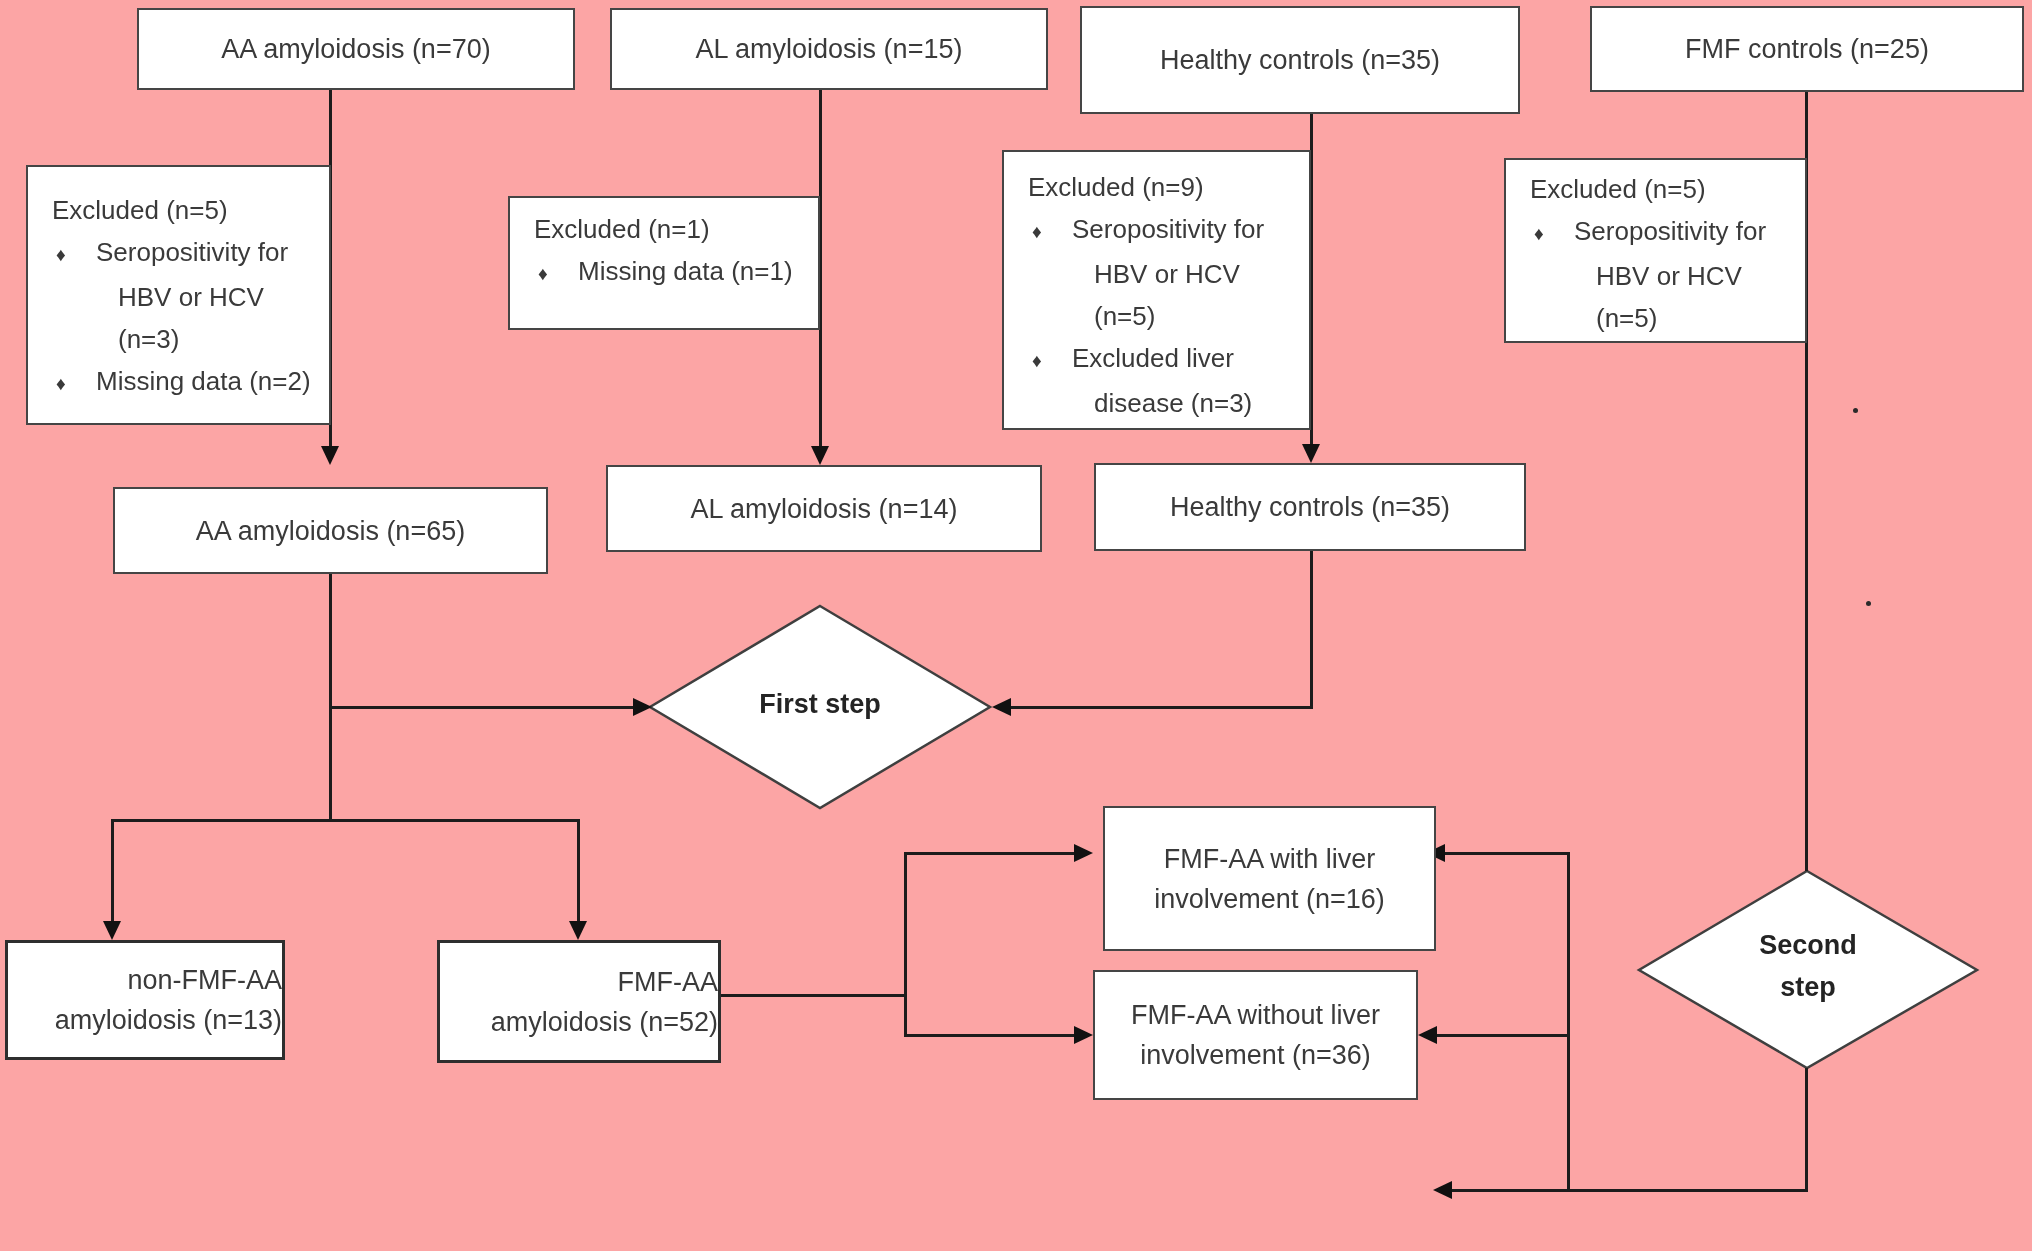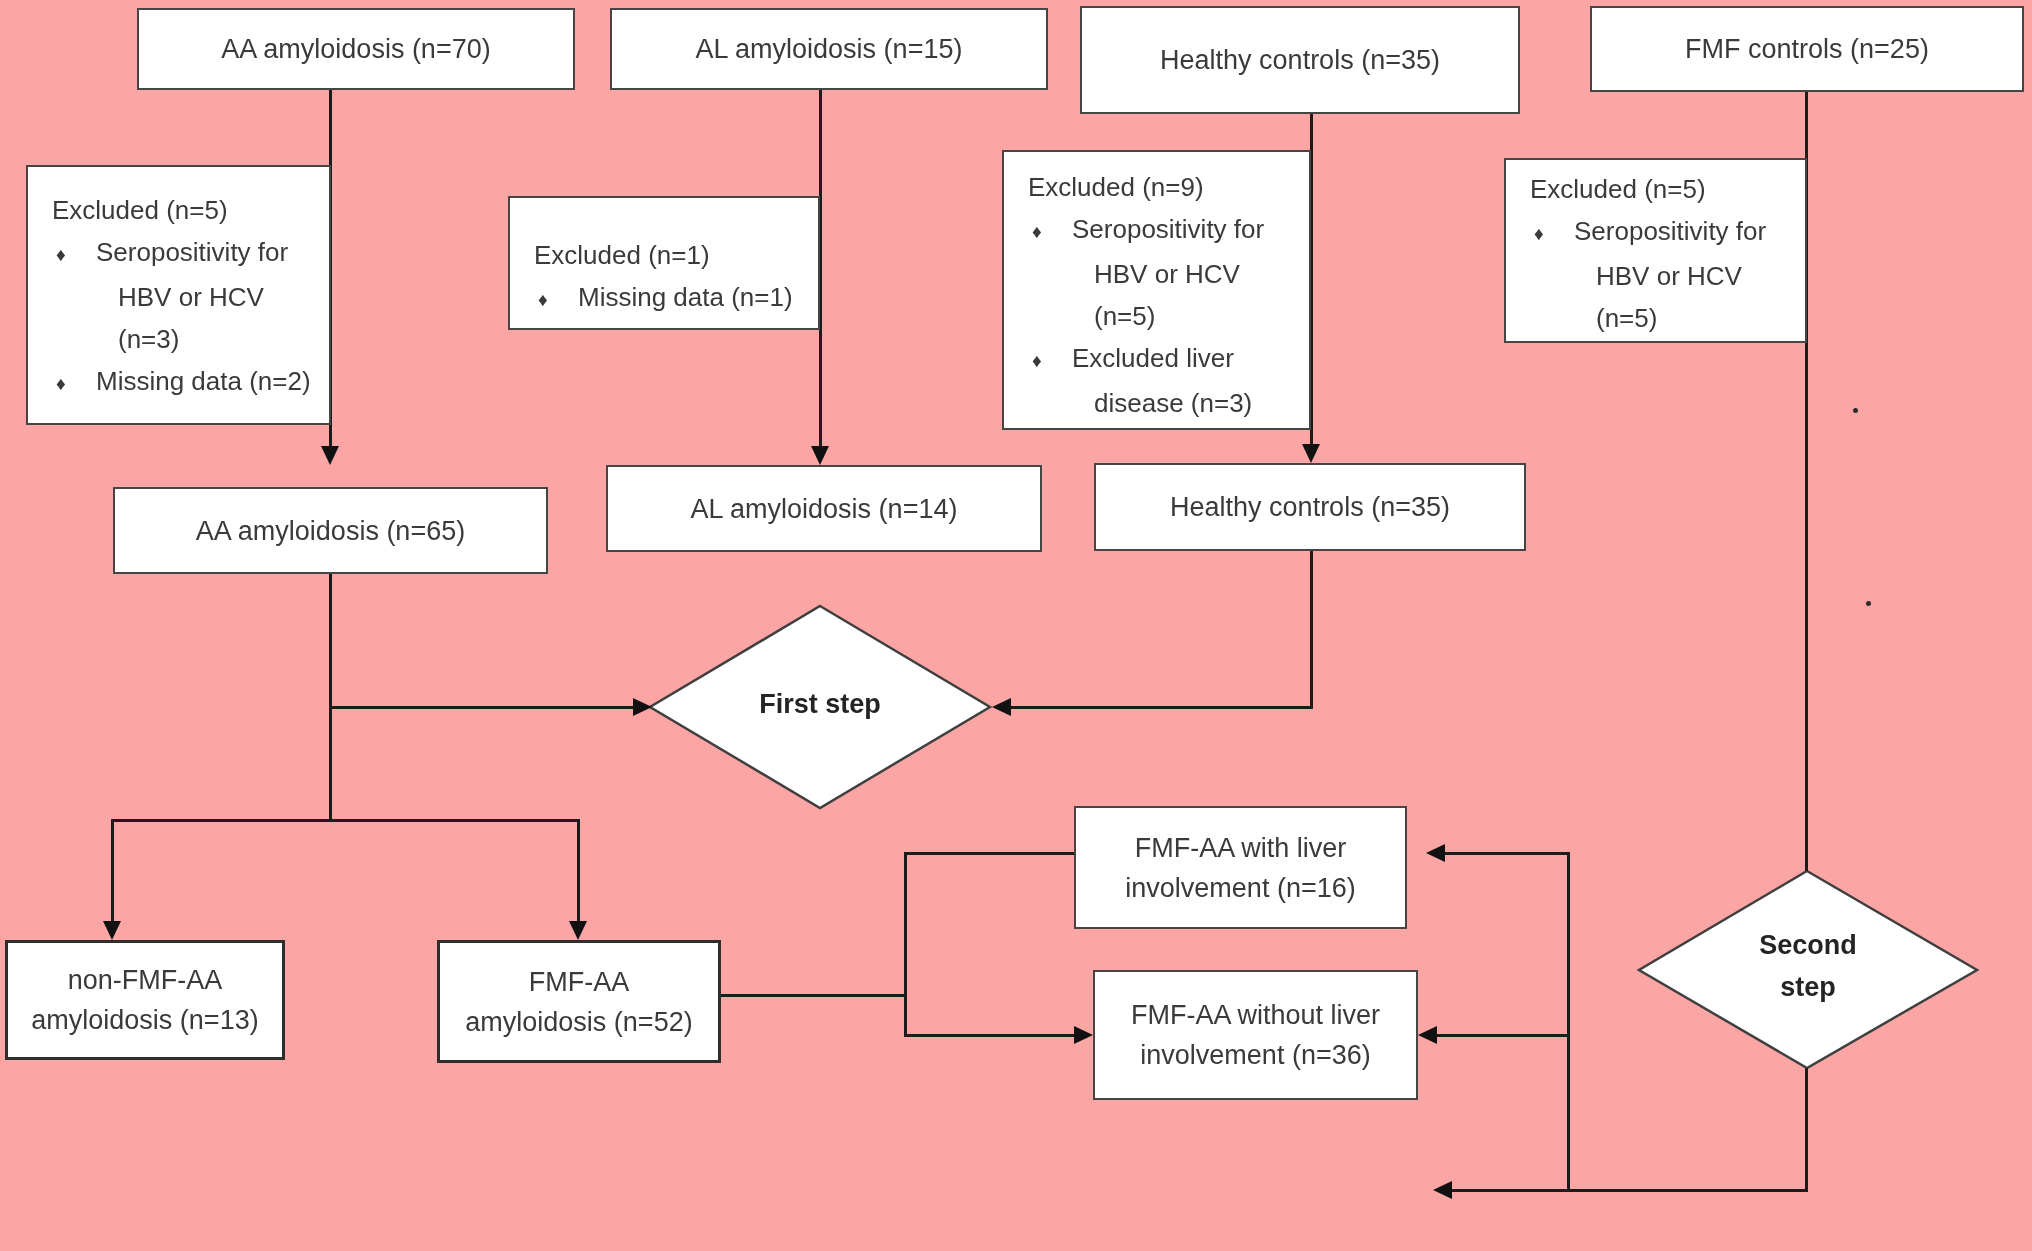--- a/index.html
+++ b/index.html
@@ -4,21 +4,21 @@
 <style>
   html,body{margin:0;padding:0;background:#ffffff;}
   body{width:2032px;height:1251px;position:relative;overflow:hidden;
        font-family:"Liberation Sans", sans-serif;}
   #stage{position:absolute;left:0;top:0;width:2032px;height:1251px;background:#fca5a5;}
   svg.diamond-layer{position:absolute;left:0;top:0;}
 
   .node{position:absolute;box-sizing:border-box;border:2px solid #454545;background:#ffffff;
         display:flex;flex-direction:column;align-items:center;justify-content:center;
         text-align:center;font-size:27px;line-height:40px;color:#3a3a3a;}
-  .node.thick{border-width:3px;border-color:#2e2e2e;}
+  .node.thick{border-width:3px;border-color:#2e2e2e;align-items:flex-end;}
 
   .excl{position:absolute;box-sizing:border-box;border:2px solid #454545;background:#ffffff;
         font-size:26px;line-height:42px;color:#3a3a3a;padding:22px 8px 0 24px;}
   .excl .b-row{display:flex;align-items:baseline;}
   .excl .bullet{width:40px;font-size:19px;flex:none;padding-left:4px;}
   .excl .b-cont{padding-left:66px;}
 
   .vline{position:absolute;width:3px;background:#1c1c1c;}
   .hline{position:absolute;height:3px;background:#1c1c1c;}
 
@@ -100,21 +100,21 @@
       <span>Seropositivity for</span>
     </div>
     <div class="b-cont">HBV or HCV</div>
     <div class="b-cont">(n=3)</div>
     <div class="b-row">
       <span class="bullet">♦</span>
       <span>Missing data (n=2)</span>
     </div>
   </div>
 
-  <div class="excl" style="left:508px;top:196px;width:312px;height:134px;padding-top:36px">
+  <div class="excl" style="left:508px;top:196px;width:312px;height:134px;padding-top:10px">
     <div>Excluded (n=1)</div>
     <div class="b-row">
       <span class="bullet">♦</span>
       <span>Missing data (n=1)</span>
     </div>
   </div>
 
   <div class="excl" style="left:1002px;top:150px;width:309px;height:280px;padding-top:14px">
     <div>Excluded (n=9)</div>
     <div class="b-row">
@@ -158,21 +158,21 @@
 
   <div class="node thick" style="left:5px;top:940px;width:280px;height:120px">
     <span>non-FMF-AA</span>
     <span>amyloidosis (n=13)</span>
   </div>
   <div class="node thick" style="left:437px;top:940px;width:284px;height:123px">
     <span>FMF-AA</span>
     <span>amyloidosis (n=52)</span>
   </div>
 
-  <div class="node" style="left:1074px;top:806px;width:333px;height:123px">
+  <div class="node" style="left:1103px;top:806px;width:333px;height:145px">
     <span>FMF-AA with liver</span>
     <span>involvement (n=16)</span>
   </div>
   <div class="node" style="left:1093px;top:970px;width:325px;height:130px">
     <span>FMF-AA without liver</span>
     <span>involvement (n=36)</span>
   </div>
 
   <div class="dot" style="left:1853px;top:408px"></div>
   <div class="dot" style="left:1866px;top:601px"></div>

